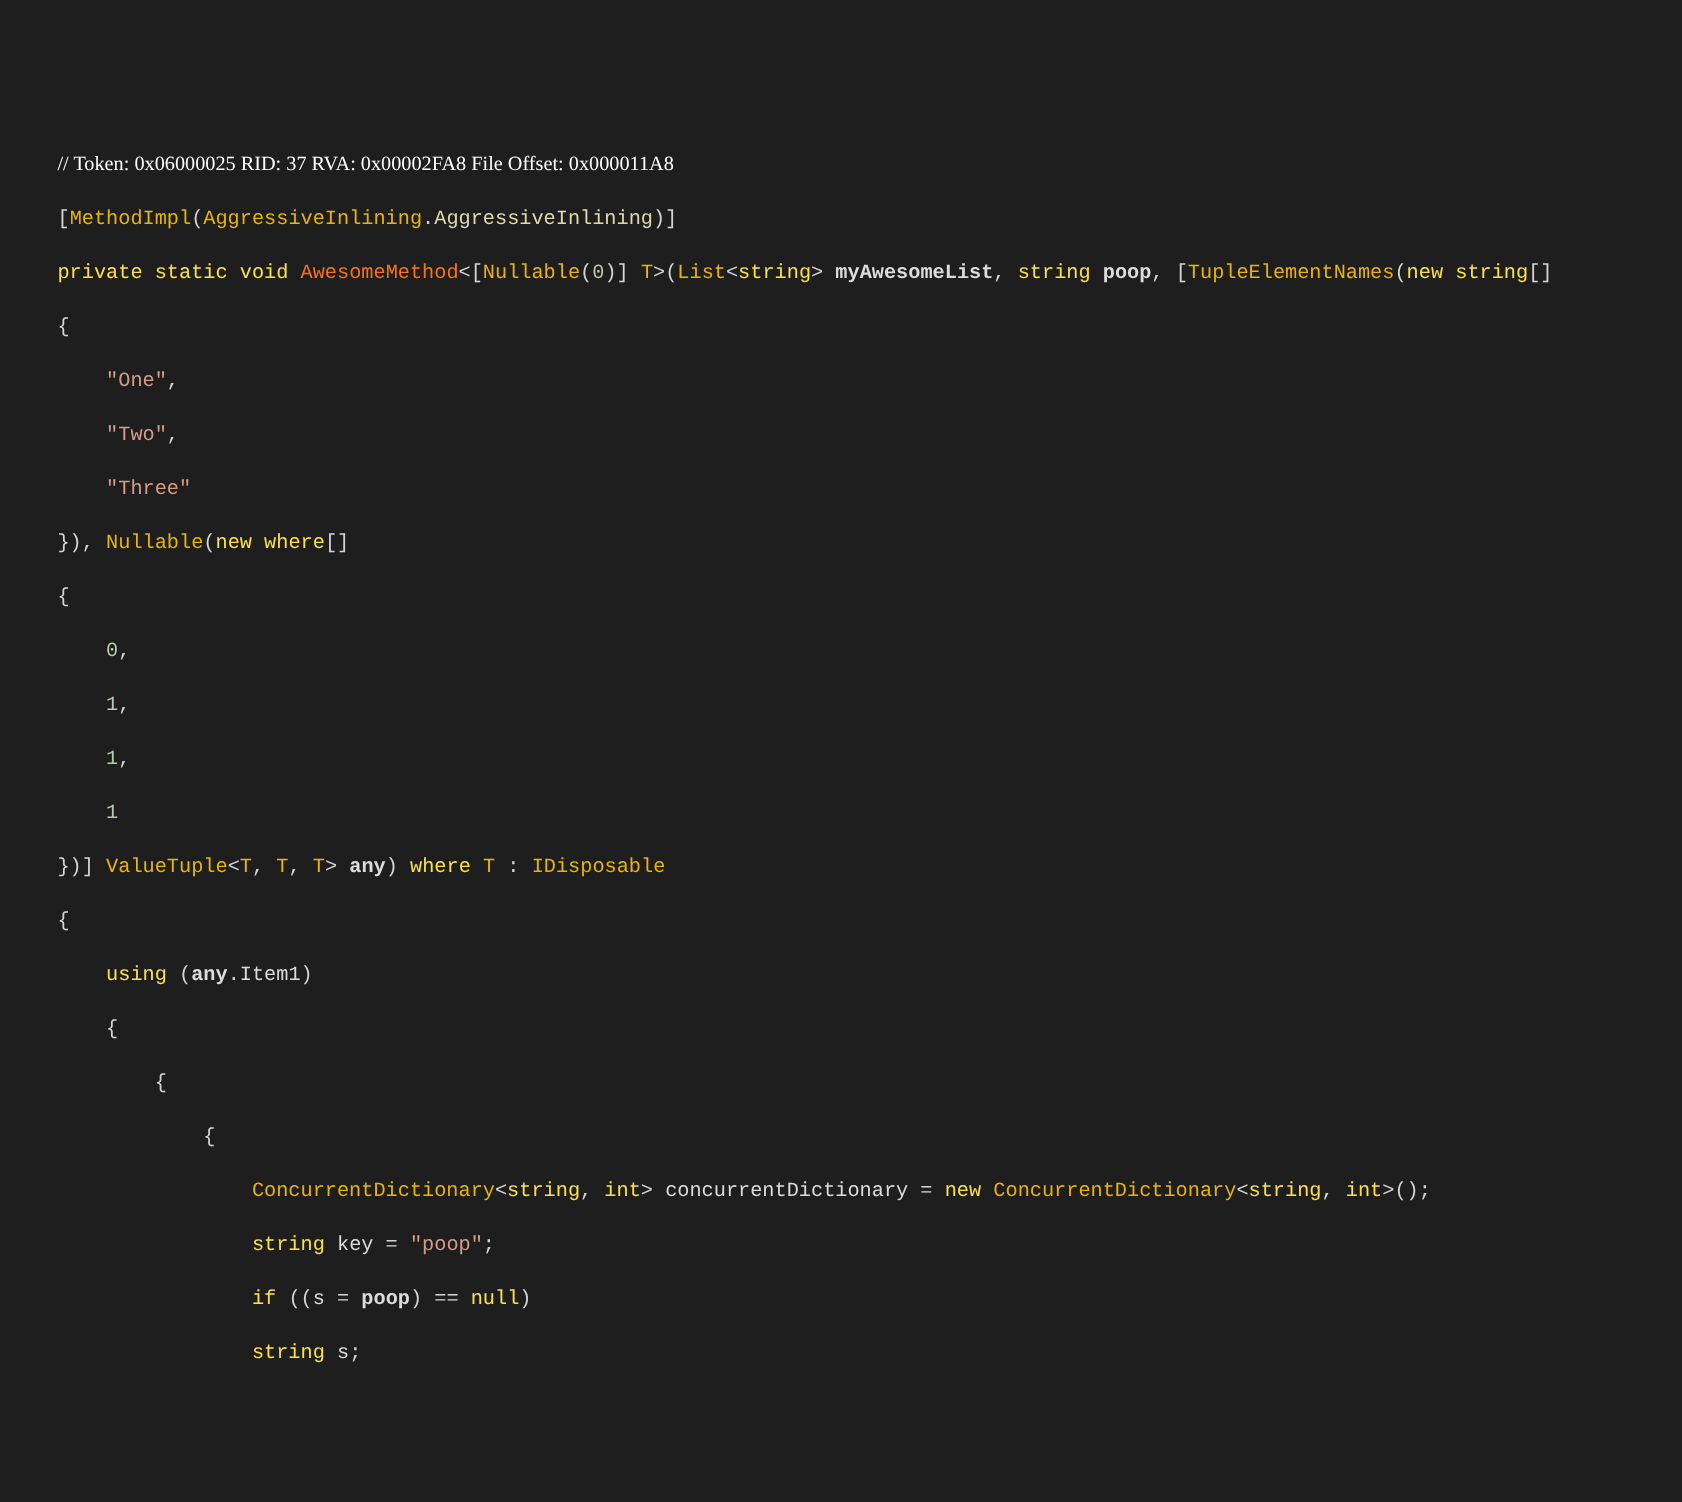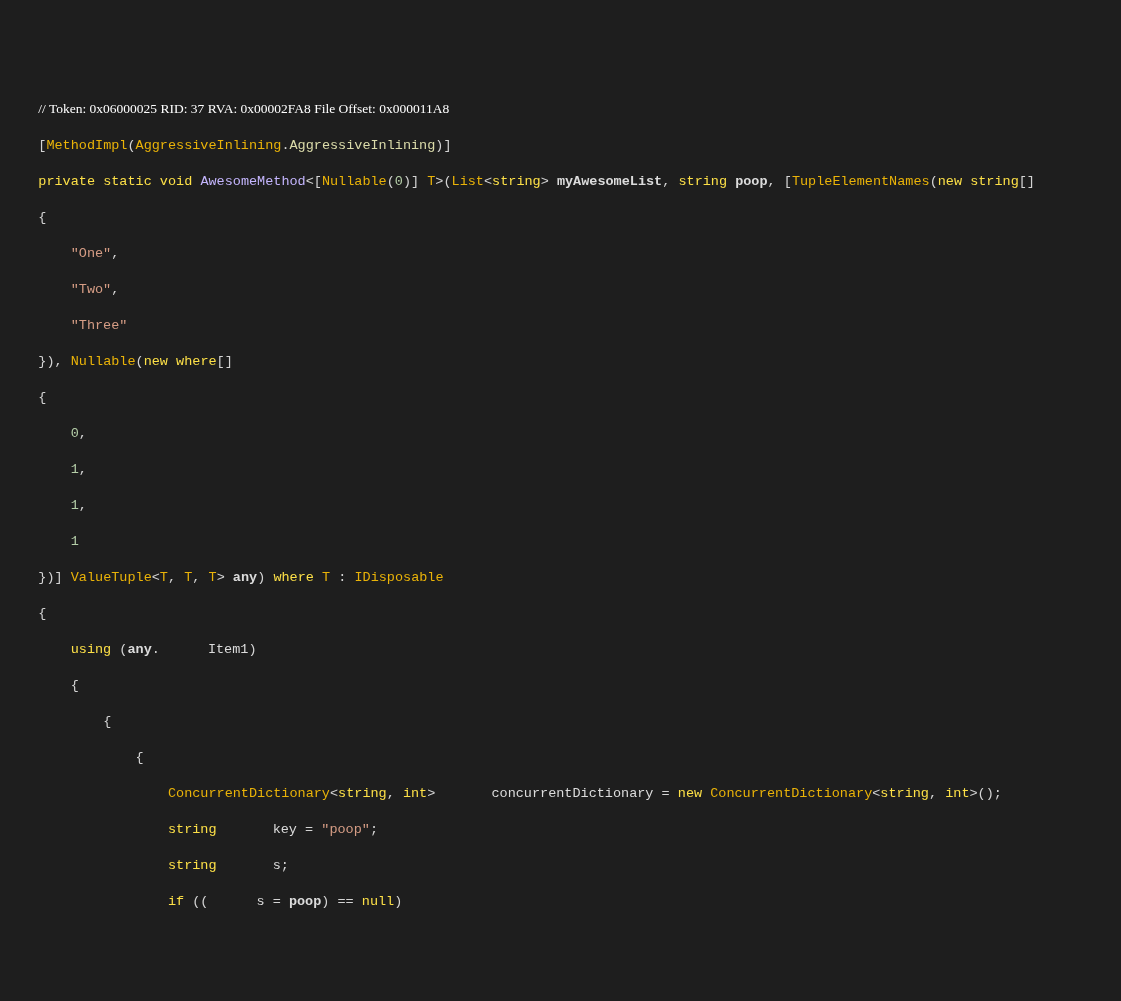--- a/index.html
+++ b/index.html
@@ -15,27 +15,27 @@
     white-space: pre;
     padding: 10px 0 0 0;
   }
   .editor {
     padding-left: 14px;
   }
   .line { display: block; }
   .comment { color: #ffffff; font-family: Liberation Serif, serif; }
   .kw { color: #fde047; }
   .type { color: #eab308; }
-  .method { color: #c4b5fd; margin-top: 47px; }
+  .method { color: #f97316; margin-top: 47px; }
   .str { color: #d69d85; }
   .num { color: #b5cea8; }
   .param { color: #dcdcdc; font-weight: 600; }
   .punct { color: #d4d4d4; }
   .memb { color: #dcdcaa; }
-  .white { color: #dcdcdc; margin-left: 48px; }
+  .white { color: #dcdcdc; }
 </style>
 </head>
 <body>
 
 
 
 <div class="editor">
 <span class="line">   <span class="comment">// Token: 0x06000025 RID: 37 RVA: 0x00002FA8 File Offset: 0x000011A8</span></span>
 <span class="line">   <span class="punct">[</span><span class="type">MethodImpl</span><span class="punct">(</span><span class="type">AggressiveInlining</span><span class="punct">.</span><span class="memb">AggressiveInlining</span><span class="punct">)]</span></span>
 <span class="line">   <span class="kw">private</span> <span class="kw">static</span> <span class="kw">void</span> <span class="method">AwesomeMethod</span><span class="punct">&lt;[</span><span class="type">Nullable</span><span class="punct">(</span><span class="num">0</span><span class="punct">)]</span> <span class="type">T</span><span class="punct">&gt;(</span><span class="type">List</span><span class="punct">&lt;</span><span class="kw">string</span><span class="punct">&gt;</span> <span class="param">myAwesomeList</span><span class="punct">,</span> <span class="kw">string</span> <span class="param">poop</span><span class="punct">, [</span><span class="type">TupleElementNames</span><span class="punct">(</span><span class="kw">new</span> <span class="kw">string</span><span class="punct">[]</span></span>
@@ -50,22 +50,22 @@
 <span class="line">       <span class="num">1</span><span class="punct">,</span></span>
 <span class="line">       <span class="num">1</span></span>
 <span class="line">   <span class="punct">})]</span> <span class="type">ValueTuple</span><span class="punct">&lt;</span><span class="type">T</span><span class="punct">,</span> <span class="type">T</span><span class="punct">,</span> <span class="type">T</span><span class="punct">&gt;</span> <span class="param">any</span><span class="punct">)</span> <span class="kw">where</span> <span class="type">T</span> <span class="punct">:</span> <span class="type">IDisposable</span></span>
 <span class="line">   <span class="punct">{</span></span>
 <span class="line">       <span class="kw">using</span> <span class="punct">(</span><span class="param">any</span><span class="punct">.</span><span class="white">Item1</span><span class="punct">)</span></span>
 <span class="line">       <span class="punct">{</span></span>
 <span class="line">           <span class="punct">{</span></span>
 <span class="line">               <span class="punct">{</span></span>
 <span class="line">                   <span class="type">ConcurrentDictionary</span><span class="punct">&lt;</span><span class="kw">string</span><span class="punct">,</span> <span class="kw">int</span><span class="punct">&gt;</span> <span class="white">concurrentDictionary</span> <span class="punct">=</span> <span class="kw">new</span> <span class="type">ConcurrentDictionary</span><span class="punct">&lt;</span><span class="kw">string</span><span class="punct">,</span> <span class="kw">int</span><span class="punct">&gt;();</span></span>
 <span class="line">                   <span class="kw">string</span> <span class="white">key</span> <span class="punct">=</span> <span class="str">"poop"</span><span class="punct">;</span></span>
+<span class="line">                   <span class="kw">if</span> <span class="punct">((</span><span class="white">s</span> <span class="punct">=</span> <span class="param">poop</span><span class="punct">) ==</span> <span class="kw">null</span><span class="punct">)</span></span>
 <span class="line">                   <span class="kw">string</span> <span class="white">s</span><span class="punct">;</span></span>
-<span class="line">                   <span class="kw">if</span> <span class="punct">((</span><span class="white">s</span> <span class="punct">=</span> <span class="param">poop</span><span class="punct">) ==</span> <span class="kw">null</span><span class="punct">)</span></span>
 <span class="line">                   </span>
 
 
 
 
 
 
 
 
 

